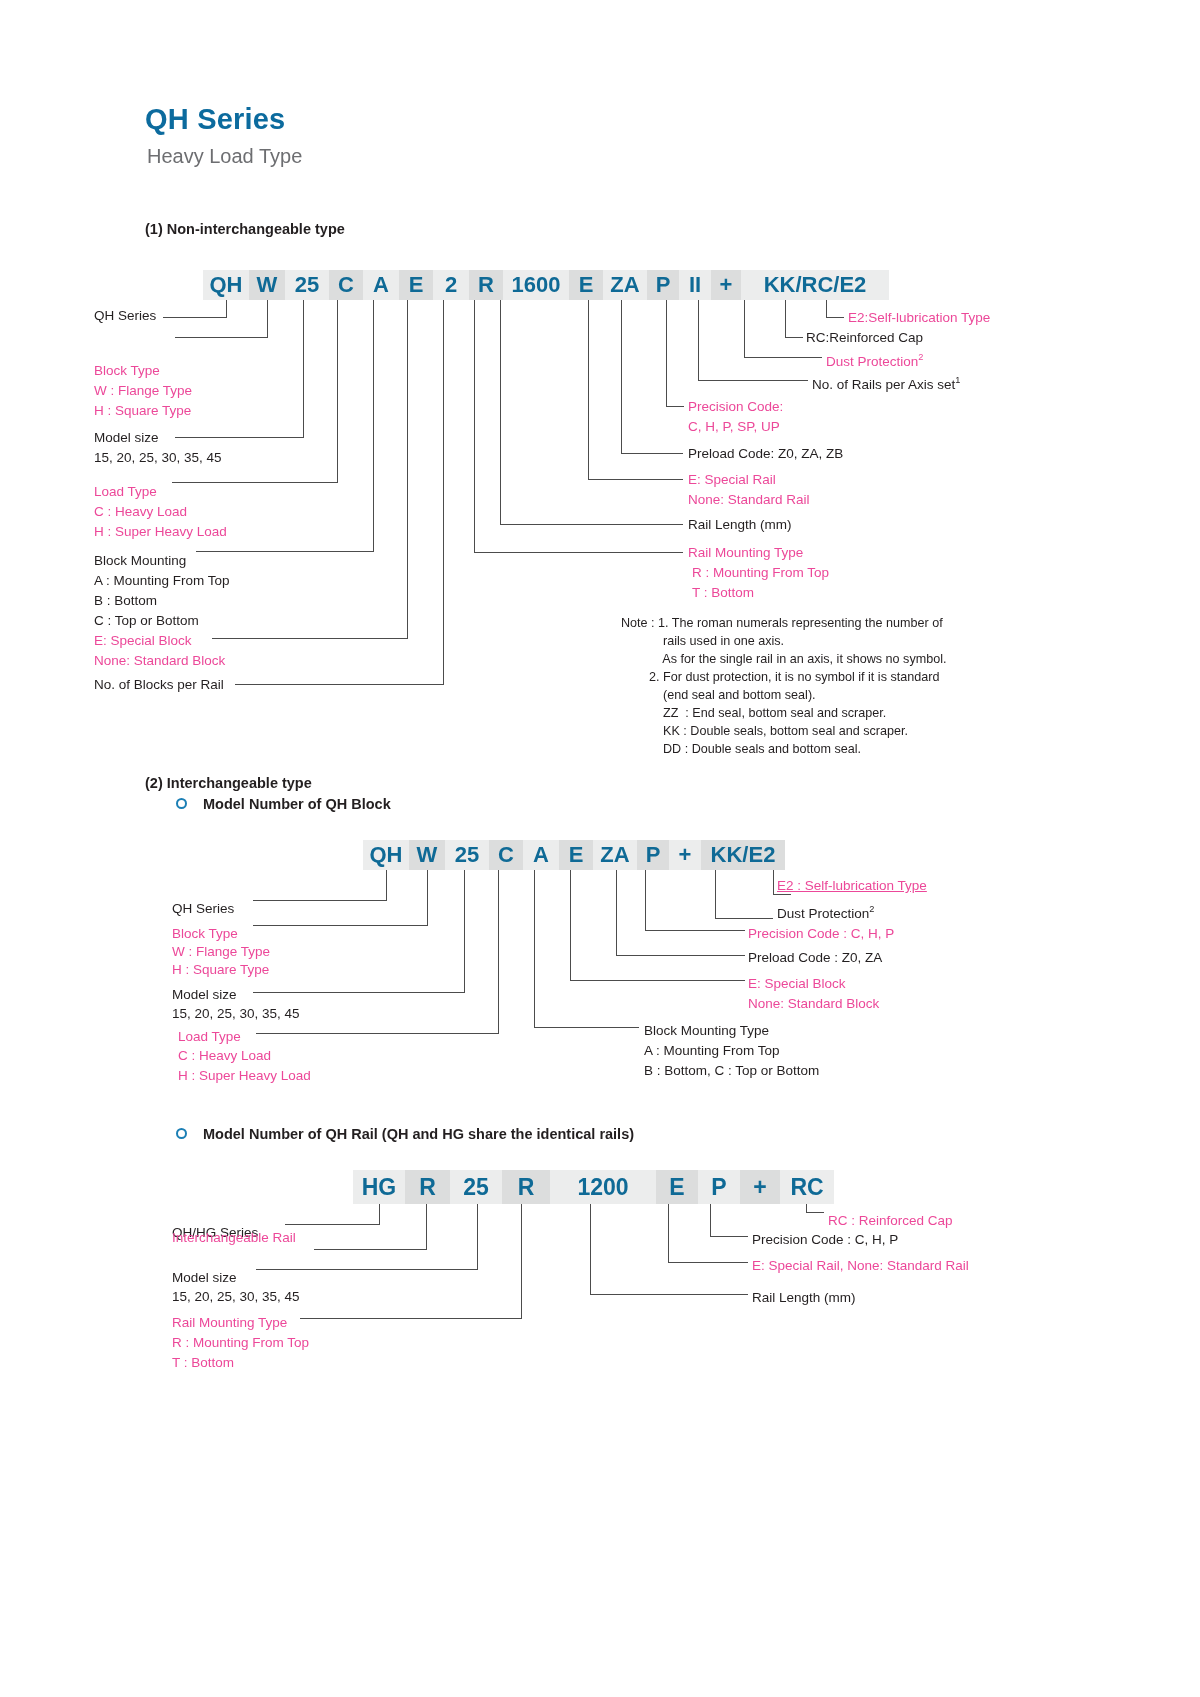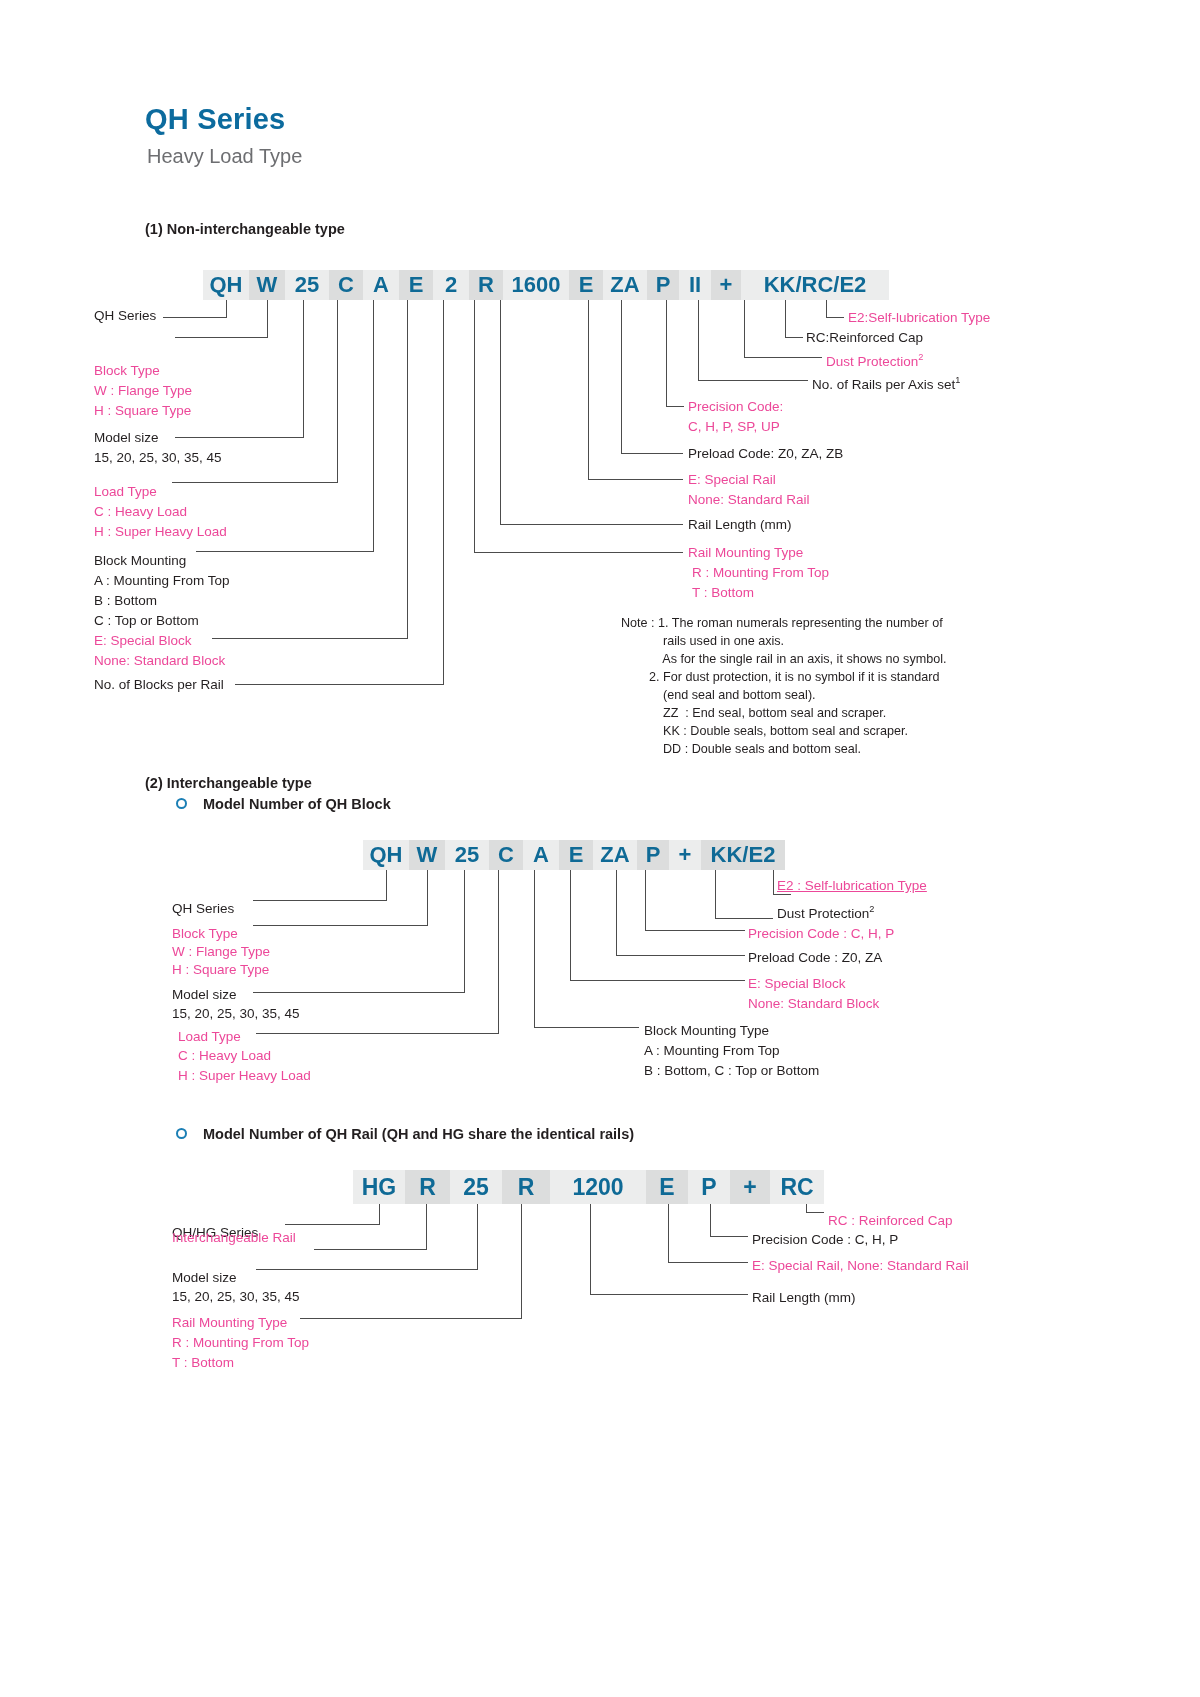--- a/index.html
+++ b/index.html
@@ -242,21 +242,21 @@
   <div class="lbl blue" style="left:748px; top:994px;">None: Standard Block</div>
 
   <div class="bullet-ring" style="left:176px; top:1128px;"></div>
   <div class="sub-head" style="left:203px; top:1126px;">Model Number of QH Rail  (QH and HG share the identical rails)</div>
 
   <div class="coderow" id="row3" style="left:353px; top:1170px; height:34px; font-size:23px;">
     <div class="cell a" style="width:52px;">HG</div>
     <div class="cell b" style="width:45px;">R</div>
     <div class="cell a" style="width:52px;">25</div>
     <div class="cell b" style="width:48px;">R</div>
-    <div class="cell a" style="width:96px;">1200</div>
+    <div class="cell a" style="width:106px;">1200</div>
     <div class="cell b" style="width:42px;">E</div>
     <div class="cell a" style="width:42px;">P</div>
     <div class="cell b" style="width:40px;">+</div>
     <div class="cell a" style="width:54px;">RC</div>
   </div>
 
   <div class="v" style="left:379px; top:1204px; height:20px;"></div>
   <div class="h" style="left:285px; top:1224px; width:95px;"></div>
   <div class="lbl dark" style="left:172px; top:1223px;">QH/HG Series</div>
 

